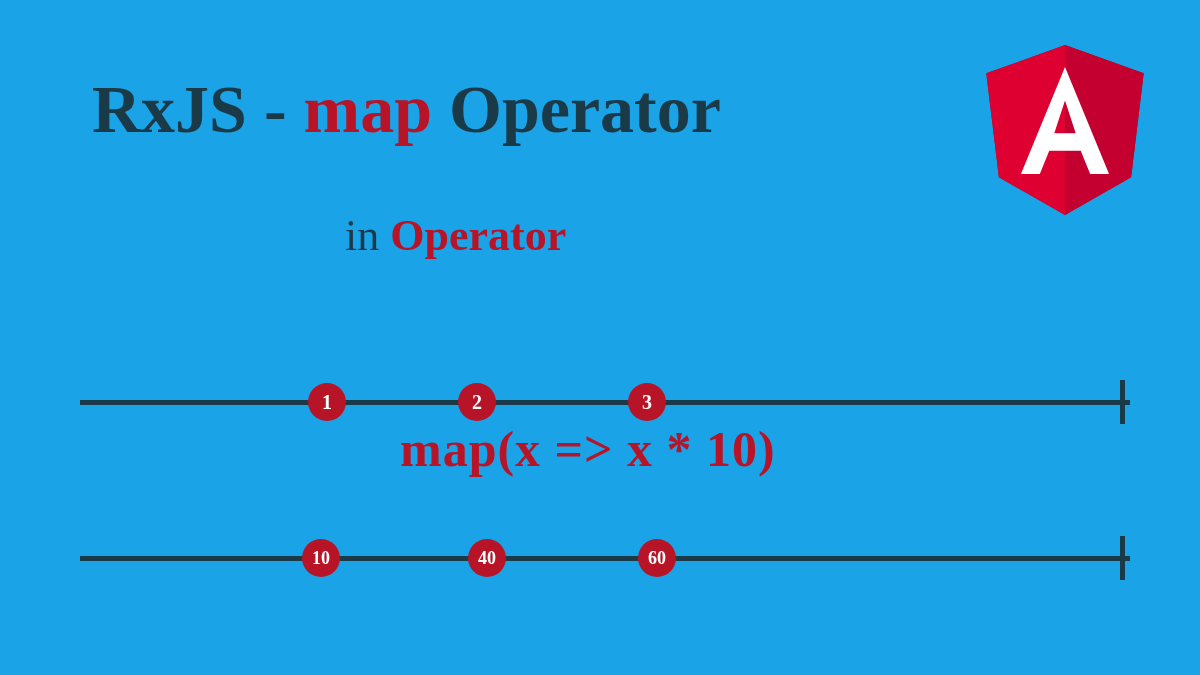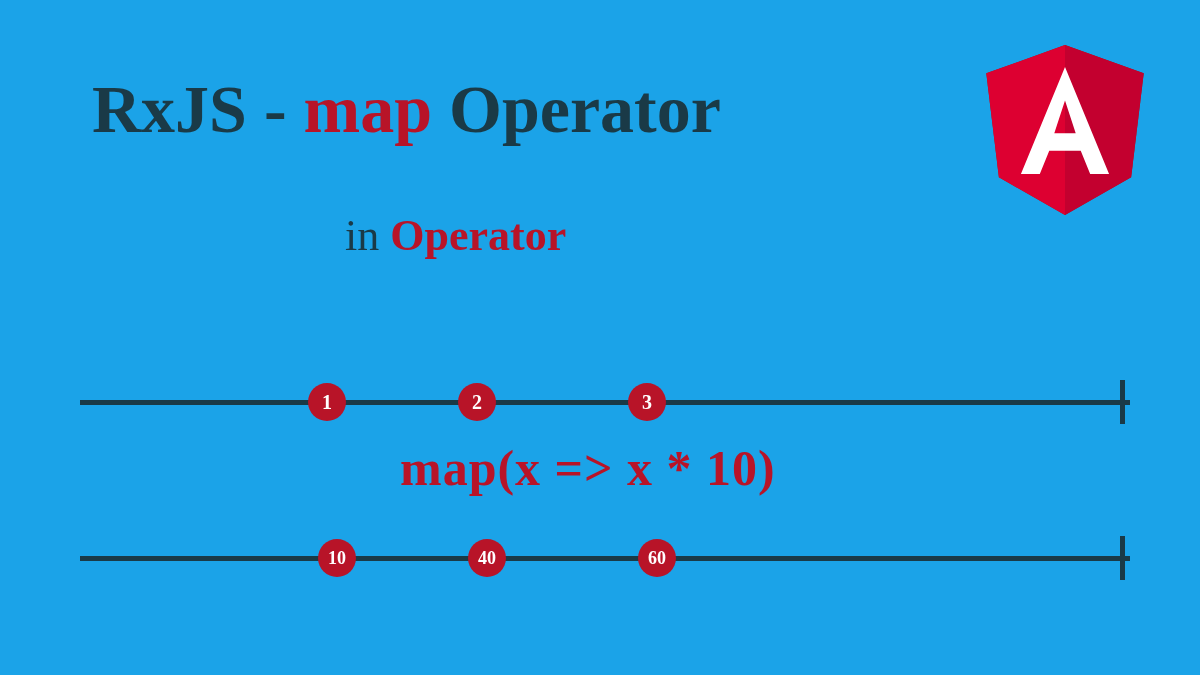--- a/index.html
+++ b/index.html
@@ -66,26 +66,26 @@
       align-items: center;
       justify-content: center;
       font-weight: bold;
       font-size: 20px;
       top: -17px;
     }
     .marble.big { font-size: 18px; }
     .t1-m1 { left: 228px; }
     .t1-m2 { left: 378px; }
     .t1-m3 { left: 548px; }
-    .t2-m1 { left: 238px; }
+    .t2-m1 { left: 222px; }
     .t2-m2 { left: 388px; }
     .t2-m3 { left: 558px; }
     .operator-text {
       position: absolute;
-      top: 439px;
+      top: 420px;
       left: 400px;
       font-size: 50px;
       font-weight: bold;
       color: #b81428;
       letter-spacing: 1px;
     }
   </style>
 </head>
 <body>
 

